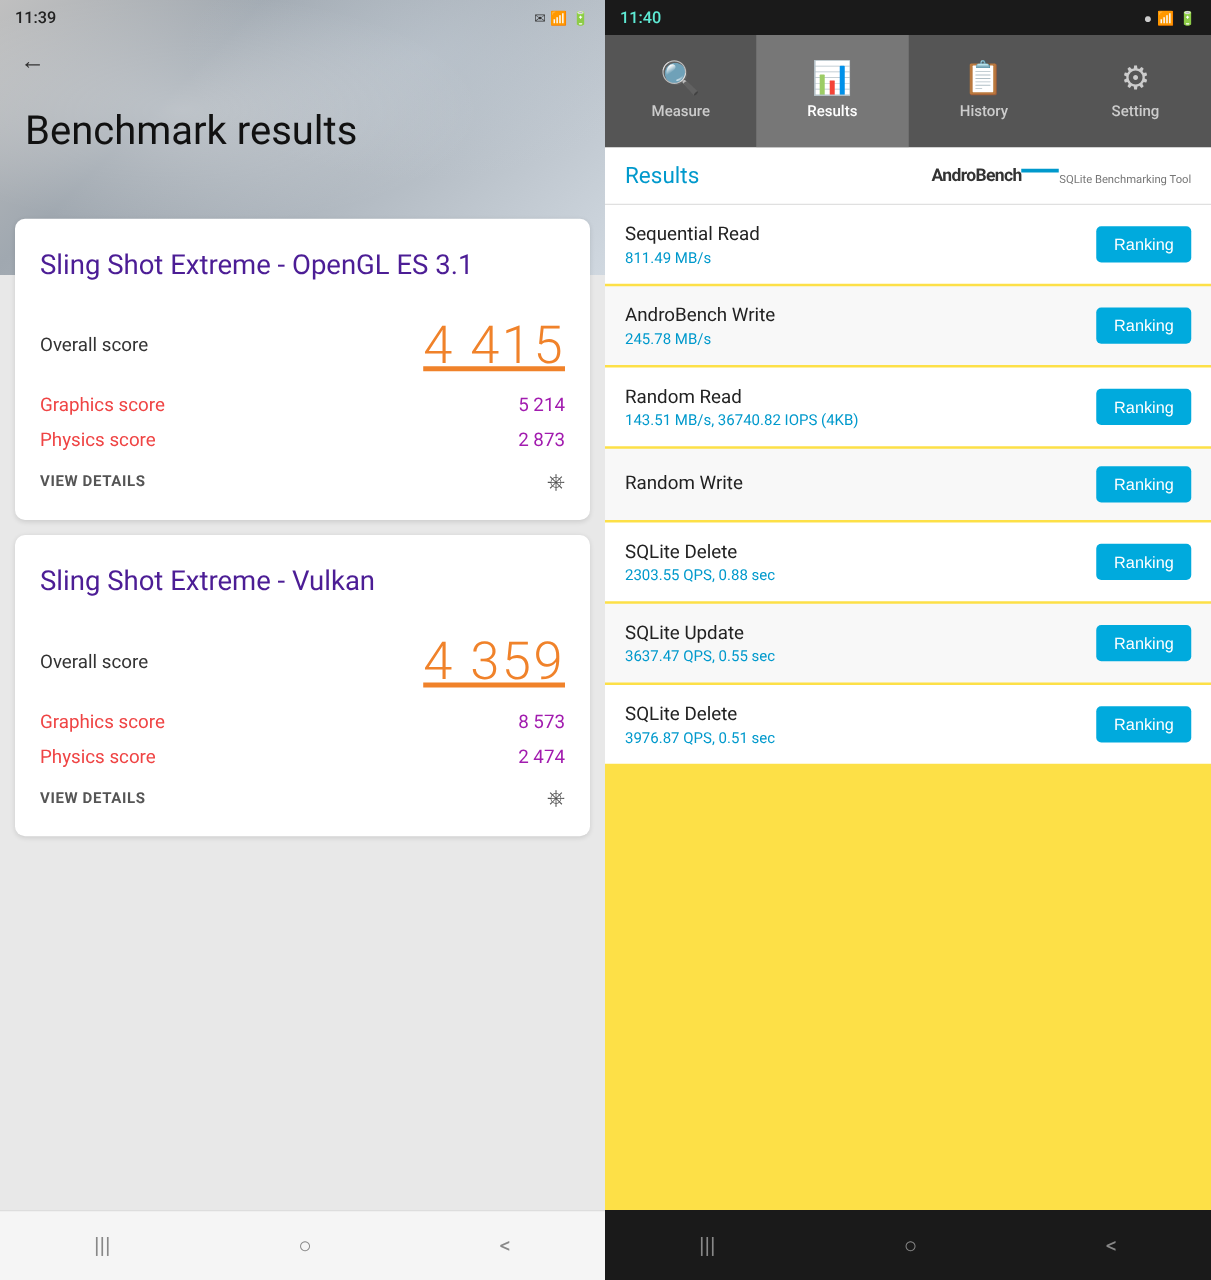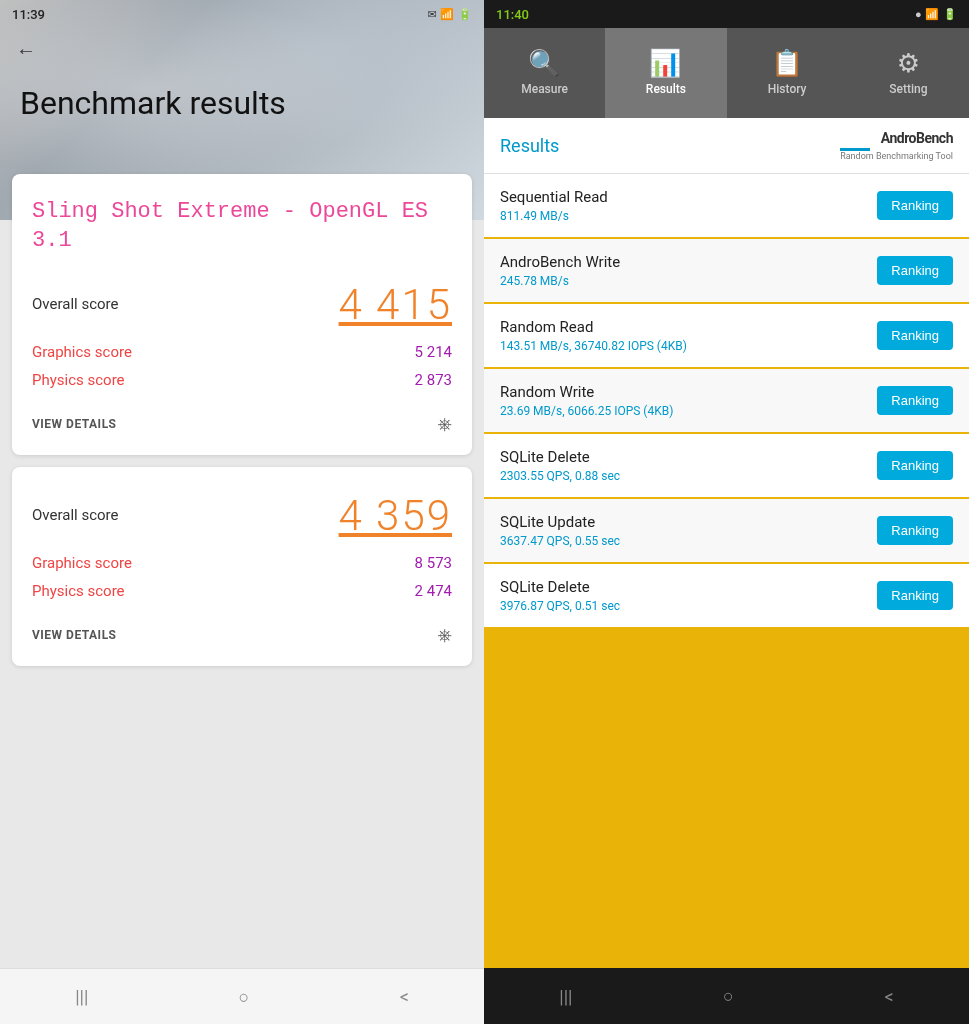--- a/index.html
+++ b/index.html
@@ -91,24 +91,23 @@
     }
     .benchmark-card {
       background: #fff;
       border-radius: 8px;
       padding: 24px 20px 20px;
       box-shadow: 0 1px 4px rgba(0,0,0,0.12);
     }
     .benchmark-card-title {
       font-size: 22px;
       font-weight: 400;
-      color: #ec4899;
+      color: #4c1d95;
       margin-bottom: 24px;
       line-height: 1.3;
-      font-family: Liberation Mono, monospace;
     }
     .score-row {
       display: flex;
       justify-content: space-between;
       align-items: center;
       margin-bottom: 14px;
     }
     .score-label {
       font-size: 15px;
       color: #333;
@@ -131,21 +130,20 @@
       color: #ef4444;
     }
     .sub-score-value {
       font-size: 15px;
       color: #a21caf;
     }
     .card-footer {
       display: flex;
       justify-content: space-between;
       align-items: center;
-      margin-top: 20px;
       padding-top: 4px;
     }
     .view-details {
       font-size: 12px;
       font-weight: 700;
       color: #555;
       letter-spacing: 0.5px;
     }
     .share-icon {
       font-size: 18px;
@@ -180,21 +178,21 @@
       height: 28px;
       background: #1a1a1a;
       display: flex;
       align-items: center;
       padding: 0 12px;
       justify-content: space-between;
     }
     .right-status-time {
       font-size: 13px;
       font-weight: 500;
-      color: #84cc16;
+      color: #5eead4;
     }
     .right-status-icons {
       display: flex;
       gap: 4px;
       align-items: center;
       font-size: 11px;
       color: #ccc;
     }
     .tab-bar {
       height: 90px;
@@ -232,21 +230,21 @@
       justify-content: space-between;
       border-bottom: 1px solid #e0e0e0;
     }
     .results-title {
       font-size: 18px;
       font-weight: 400;
       color: #0099cc;
     }
     .androbench-logo {
       display: flex;
-      flex-direction: column;
+      flex-direction: row;
       align-items: flex-end;
     }
     .androbench-name {
       font-size: 14px;
       font-weight: 700;
       color: #333;
       letter-spacing: -0.5px;
     }
     .androbench-sub {
       font-size: 9px;
@@ -255,21 +253,21 @@
     .androbench-bar {
       width: 30px;
       height: 3px;
       background: #0099cc;
       margin-top: 2px;
       align-self: flex-start;
     }
     .results-list {
       flex: 1;
       overflow-y: auto;
-      background: #eab308;
+      background: #fde047;
     }
     .result-item {
       background: #fff;
       margin-bottom: 2px;
       padding: 14px 16px;
       display: flex;
       align-items: center;
       justify-content: space-between;
     }
     .result-item:nth-child(even) {
@@ -353,20 +351,21 @@
         <span class="sub-score-label">Physics score</span>
         <span class="sub-score-value">2 873</span>
       </div>
       <div class="card-footer">
         <span class="view-details">VIEW DETAILS</span>
         <span class="share-icon">⎈</span>
       </div>
     </div>
 
     <div class="benchmark-card">
+      <div class="benchmark-card-title">Sling Shot Extreme - Vulkan</div>
       <div class="score-row">
         <span class="score-label">Overall score</span>
         <span class="score-value-main">4 359</span>
       </div>
       <div class="sub-score-row">
         <span class="sub-score-label">Graphics score</span>
         <span class="sub-score-value">8 573</span>
       </div>
       <div class="sub-score-row">
         <span class="sub-score-label">Physics score</span>
@@ -413,21 +412,21 @@
       <span class="tab-icon">⚙</span>
       <span class="tab-label">Setting</span>
     </div>
   </div>
 
   <div class="results-header">
     <span class="results-title">Results</span>
     <div class="androbench-logo">
       <span class="androbench-name">AndroBench</span>
       <div class="androbench-bar"></div>
-      <span class="androbench-sub">Random Benchmarking Tool</span>
+      <span class="androbench-sub">SQLite Benchmarking Tool</span>
     </div>
   </div>
 
   <div class="results-list">
 
     <div class="result-item">
       <div class="result-info">
         <div class="result-name">Sequential Read</div>
         <div class="result-value">811.49 MB/s</div>
       </div>
@@ -446,21 +445,20 @@
       <div class="result-info">
         <div class="result-name">Random Read</div>
         <div class="result-value">143.51 MB/s, 36740.82 IOPS (4KB)</div>
       </div>
       <button class="ranking-btn">Ranking</button>
     </div>
 
     <div class="result-item">
       <div class="result-info">
         <div class="result-name">Random Write</div>
-        <div class="result-value">23.69 MB/s, 6066.25 IOPS (4KB)</div>
       </div>
       <button class="ranking-btn">Ranking</button>
     </div>
 
     <div class="result-item">
       <div class="result-info">
         <div class="result-name">SQLite Delete</div>
         <div class="result-value">2303.55 QPS, 0.88 sec</div>
       </div>
       <button class="ranking-btn">Ranking</button>

